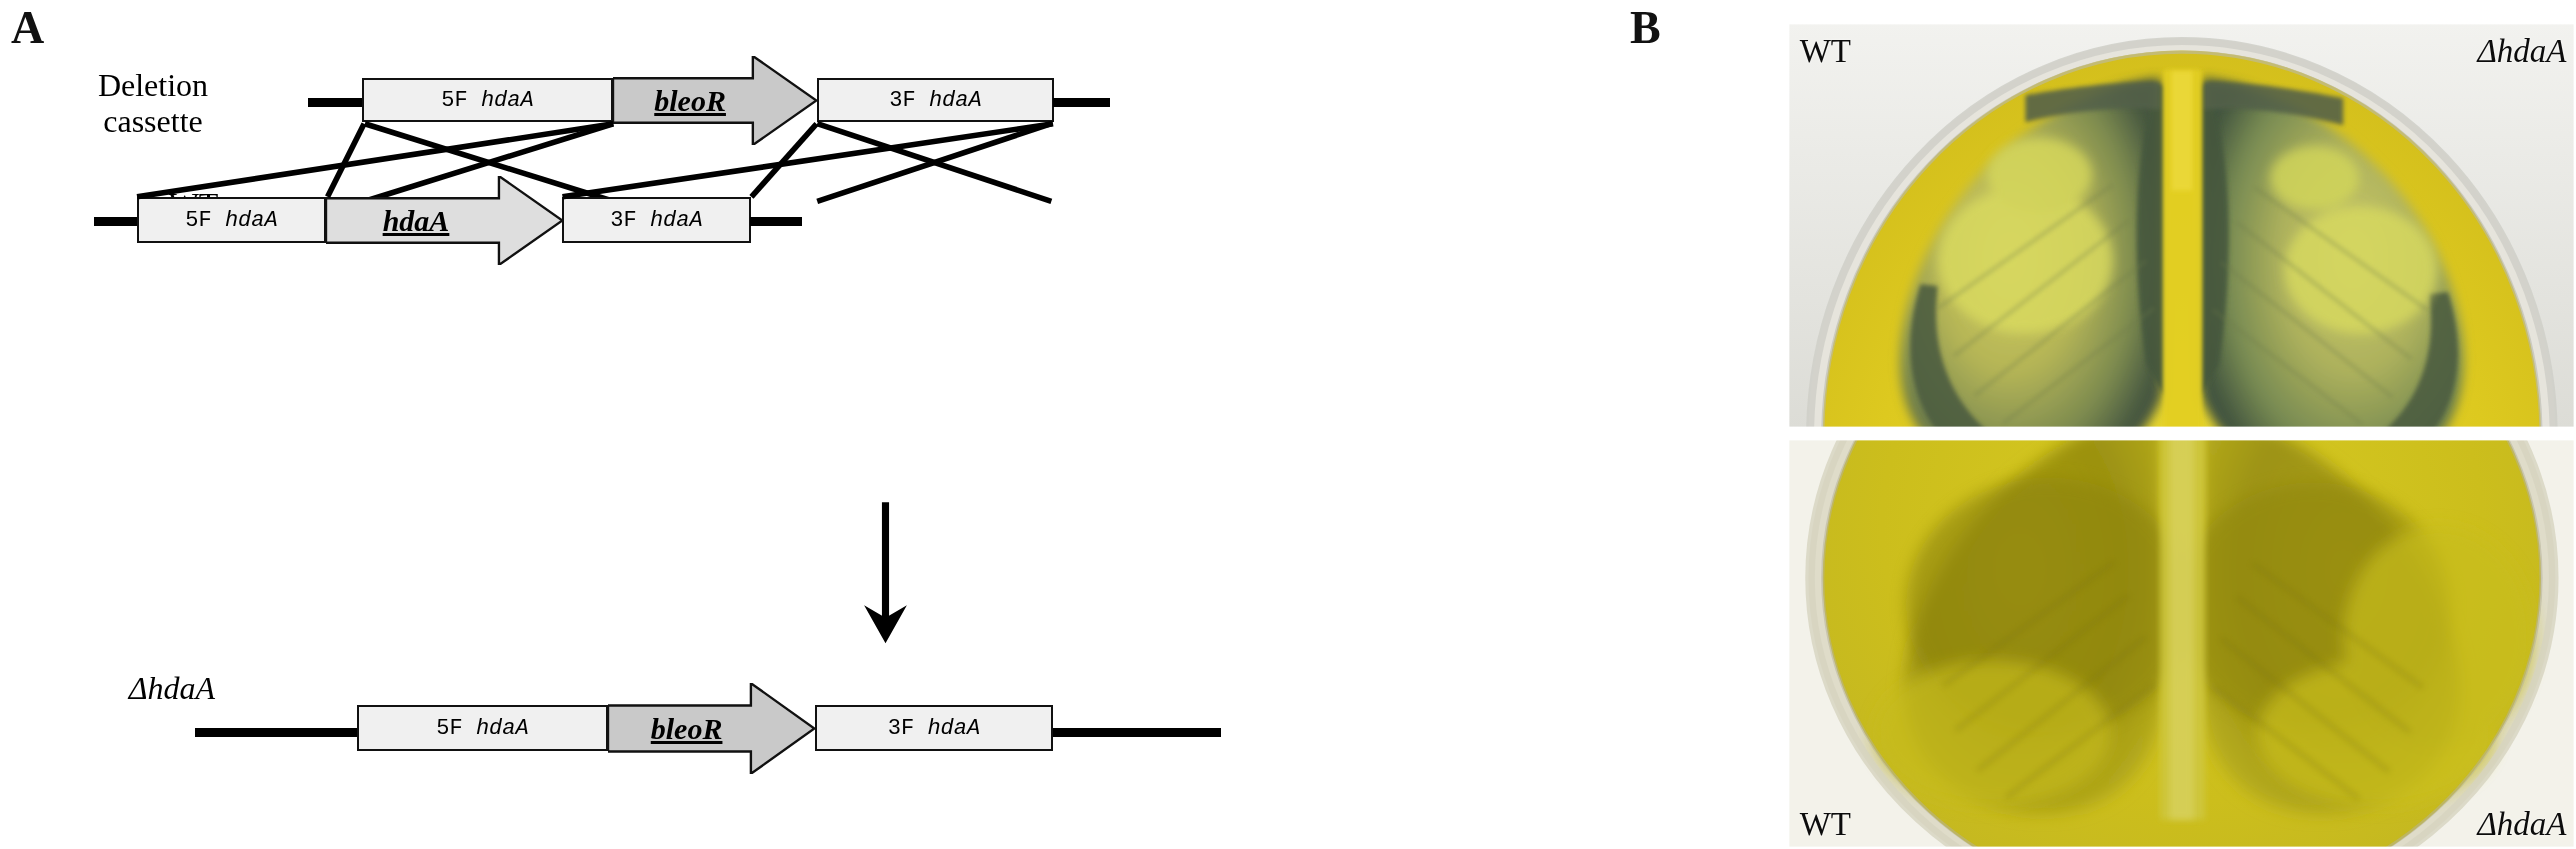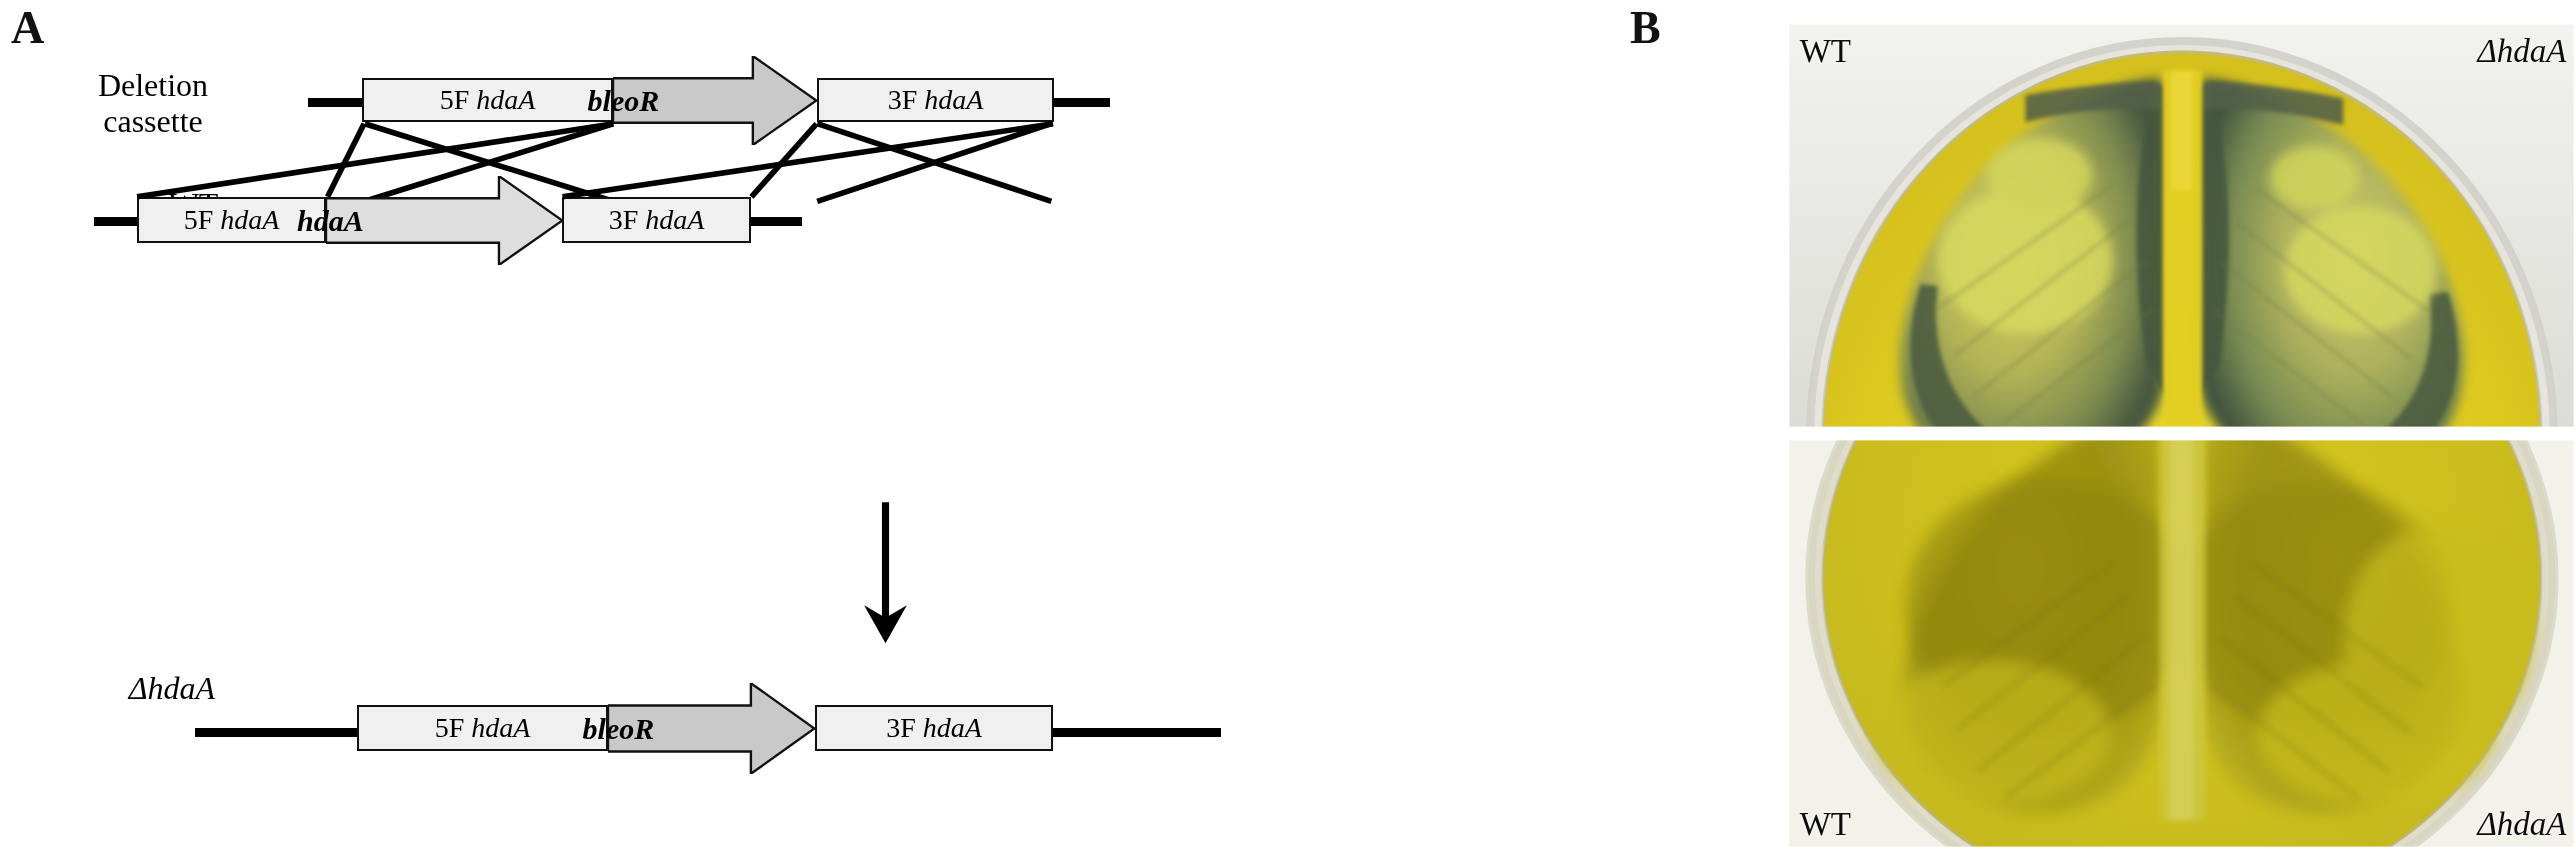--- a/index.html
+++ b/index.html
@@ -15,25 +15,25 @@
   #panel-a{position:absolute;left:0;top:0;width:1628px;height:849px;}
 
   .row-label{position:absolute;font-size:32px;color:#000;line-height:1.12;
              text-align:center;white-space:pre-line;}
   .row-label.ital{font-style:italic;}
 
   .flank-line{position:absolute;background:#000;height:8.7px;}
 
   .seg{position:absolute;box-sizing:border-box;border:2.4px solid #111;
        background:#f0f0f0;display:flex;align-items:center;justify-content:center;}
-  .seg span{font-size:28px;color:#000;white-space:nowrap;}
+  .seg span{font-size:22px;color:#000;white-space:nowrap;font-family:Liberation Mono, monospace;}
   .seg .it{font-style:italic;}
 
   
-  .gene-arrow{position:absolute;display:flex;align-items:center;}
+  .gene-arrow{position:absolute;display:flex;align-items:center;justify-content:center;text-decoration:underline;}
   .gene-arrow svg{position:absolute;left:0;top:0;}
   .gene-arrow span{position:relative;font-size:30px;font-weight:bold;font-style:italic;color:#000;}
 
   #down-arrow{position:absolute;}
 
   
   #panel-b{position:absolute;left:1787px;top:22px;width:789px;height:827px;}
   .plate-wrap{position:absolute;left:0;width:789px;overflow:hidden;background:#fff;}
   #plate-top{top:0;height:407px;}
   #plate-bottom{top:416px;height:411px;}

